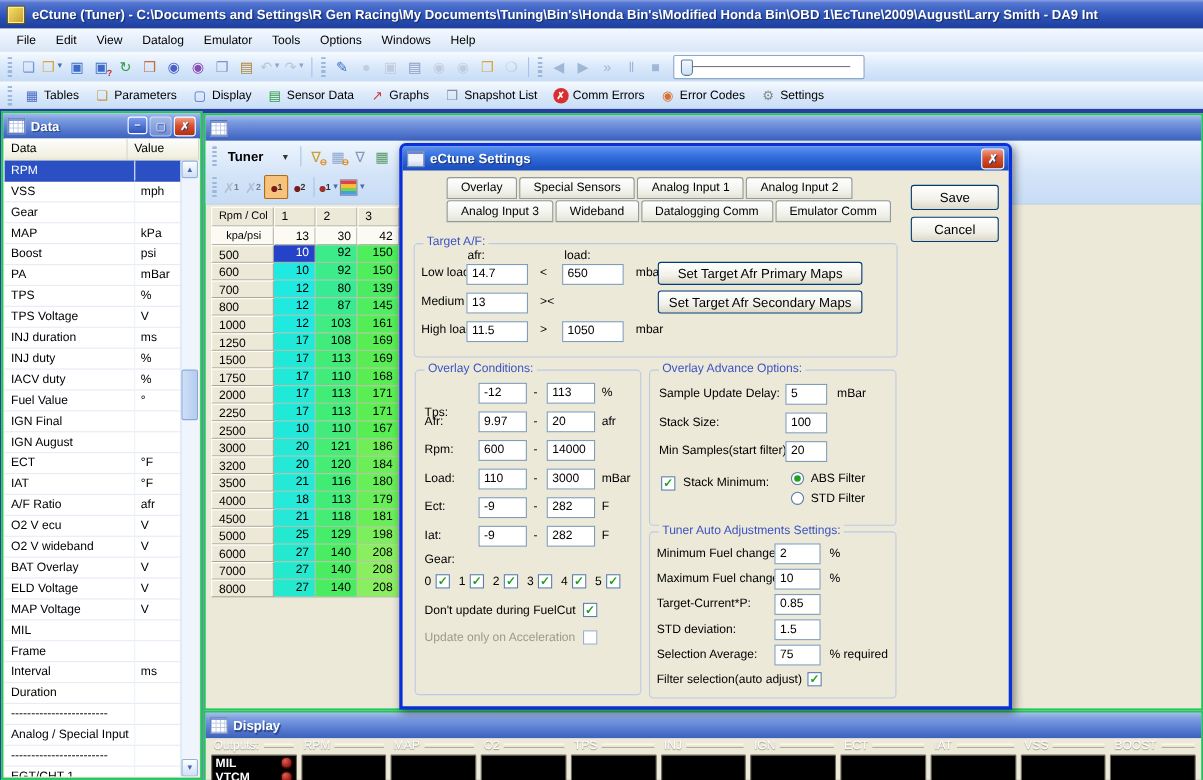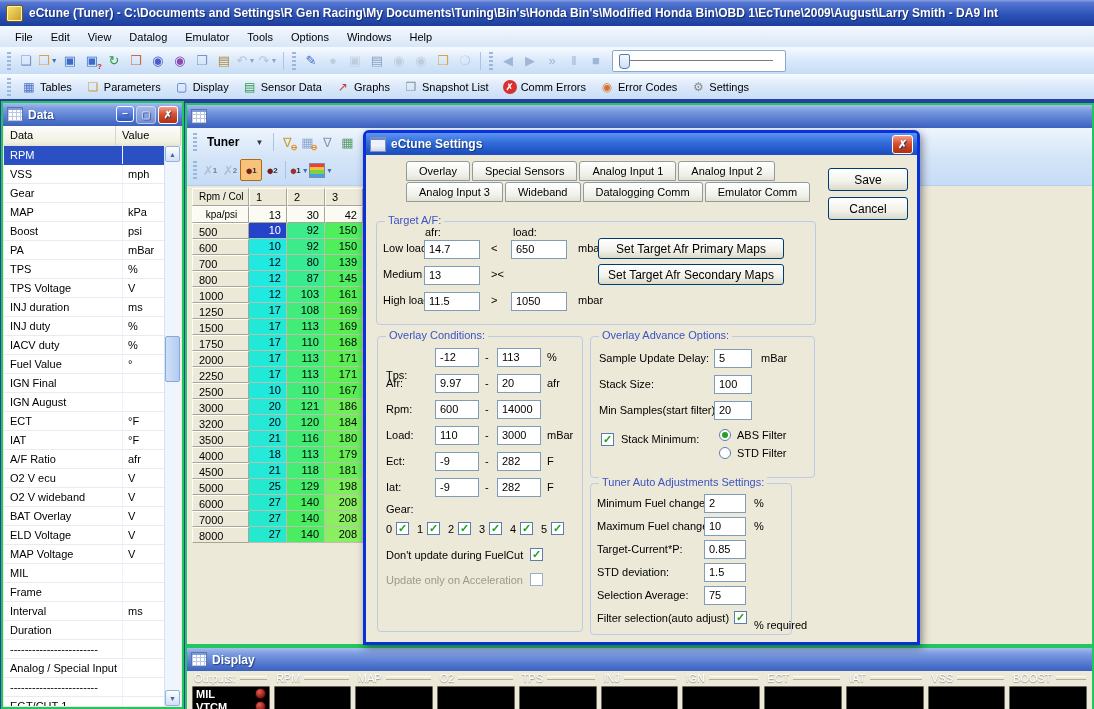--- a/index.html
+++ b/index.html
@@ -754,36 +754,36 @@
             <div class="inp" style="left: 123px; top: 64px; width: 38px;">20</div>
           </div>
         <div class="chk" id="chkStack" style="left:10px;top:96px">✓</div>
         <div class="lbl" style="left:30px;top:96px">Stack Minimum:</div>
         <div class="radio on" style="left:128px;top:92px"></div>
         <div class="lbl" style="left:146px;top:92px">ABS Filter</div>
         <div class="radio" style="left:128px;top:110px"></div>
         <div class="lbl" style="left:146px;top:110px">STD Filter</div>
       </div>
 
-      <div class="grp" id="grpAuto" style="left:224px;top:350px;width:202px;height:152px">
+      <div class="grp" id="grpAuto" style="left:224px;top:350px;width:225px;height:152px">
         <div class="legend">Tuner Auto Adjustments Settings:</div>
         <div id="autoRows">
             <div class="lbl" style="left: 6px; top: 13px;">Minimum Fuel change:</div>
             <div class="inp" style="left: 113px; top: 10px; width: 42px;">2</div>
             <div class="lbl" style="left: 163px; top: 13px;">%</div>
             <div class="lbl" style="left: 6px; top: 36px;">Maximum Fuel change:</div>
             <div class="inp" style="left: 113px; top: 33px; width: 42px;">10</div>
             <div class="lbl" style="left: 163px; top: 36px;">%</div>
             <div class="lbl" style="left: 6px; top: 59px;">Target-Current*P:</div>
             <div class="inp" style="left: 113px; top: 56px; width: 42px;">0.85</div>
             <div class="lbl" style="left: 6px; top: 82px;">STD deviation:</div>
             <div class="inp" style="left: 113px; top: 79px; width: 42px;">1.5</div>
             <div class="lbl" style="left: 6px; top: 105px;">Selection Average:</div>
             <div class="inp" style="left: 113px; top: 102px; width: 42px;">75</div>
-            <div class="lbl" style="left: 163px; top: 105px; margin-top: 30px;">% required</div>
+            <div class="lbl" style="left: 163px; top: 105px;">% required</div>
           </div>
         <div class="lbl" style="left:6px;top:128px">Filter selection(auto adjust)</div>
         <div class="chk" id="chkFilterSel" style="left:143px;top:127px">✓</div>
       </div>
     </div>
 
     <div class="win" id="dispWin">
       <div class="wtitle">
         <div class="wicon"></div>
         <span>Display</span>

